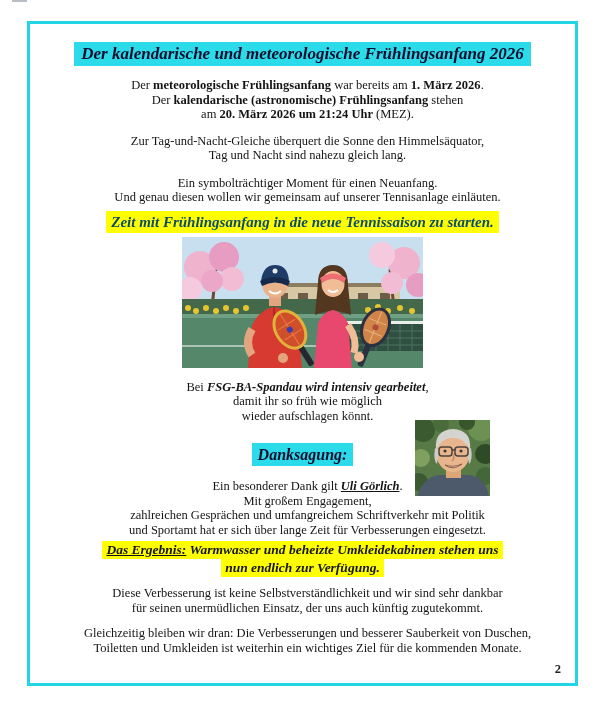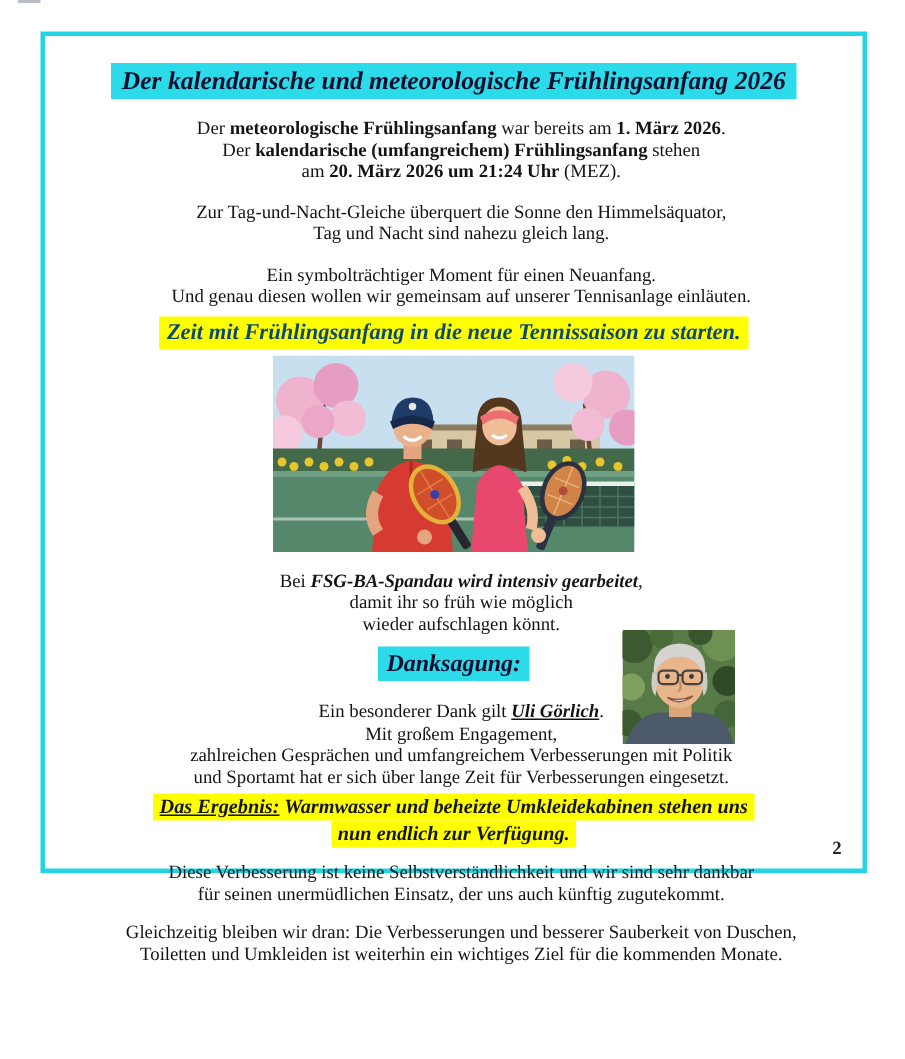--- a/index.html
+++ b/index.html
@@ -2,21 +2,21 @@
 <html style="--c-border: #22d5e4; --c-cyan_highlight: #2bdbe9; --c-yellow_highlight: #ffff00;"><head>
 <meta charset="utf-8">
 <style>
   html,body{margin:0;padding:0;background:#ffffff;}
   .page{
     position:relative;width:603px;height:706px;background:#ffffff;overflow:hidden;
     font-family:"Liberation Serif","DejaVu Serif",serif;color:#141414;
   }
   .scan-artifact{position:absolute;left:12px;top:0;width:15px;height:2px;background:#b9bdc4;}
   .frame{
-    position:absolute;left:27px;top:21px;width:551px;height:561px;
+    position:absolute;left:27px;top:21px;width:551px;height:665px;
     border:3px solid var(--c-border,#22d5e4);box-sizing:border-box;
     text-align:center;background:#ffffff;
   }
   .para{font-size:12.5px;line-height:14.5px;}
   .line{display:block;padding-left:10px;}
   .seg-b{font-weight:bold;}
   .seg-i{font-style:italic;}
   .seg-u{text-decoration:underline;}
   .banner-wrap{line-height:0;}
   .hl-cyan{background:var(--c-cyan_highlight,#2bdbe9);}
@@ -30,21 +30,21 @@
   .p-equinox{margin-top:12px;}
   .p-moment{margin-top:13px;}
   .season-wrap{margin-top:6px;}
   .season-banner{
     display:inline-block;font-size:15px;line-height:18px;font-weight:bold;font-style:italic;
     padding:2px 5px;color:#0c4a6e;
   }
   .photo-wrap{margin-top:4px;}
   .photo-wrap svg{display:block;margin:0 auto;}
   .p-work{margin-top:12px;}
-  .danksagung-wrap{margin-top:8px;}
+  .danksagung-wrap{margin-top:20px;}
   .danksagung-banner{
     display:inline-block;font-size:16px;line-height:19px;font-weight:bold;font-style:italic;
     padding:2px 6px;color:#0d0d2e;
   }
   .p-thanks{margin-top:13px;}
   .result{margin-top:4px;font-size:13.5px;font-weight:bold;font-style:italic;line-height:16px;}
   .result .rline{display:inline-block;padding:1px 4px;}
   .p-gratitude{margin-top:9px;}
   .p-outlook{margin-top:11px;}
   .uli-photo{
@@ -61,21 +61,21 @@
   <div class="scan-artifact"></div>
 
   <div class="frame">
 
     <div class="banner-wrap mt-title">
       <span class="title-banner hl-cyan">Der kalendarische und meteorologische Frühlingsanfang 2026</span>
     </div>
 
     <div class="para p-intro">
       <span class="line"><span>Der </span><span class="seg-b">meteorologische Frühlingsanfang</span><span> war bereits am </span><span class="seg-b">1. März 2026</span><span>.</span></span>
-      <span class="line"><span>Der </span><span class="seg-b">kalendarische (umfangreichem) Frühlingsanfang</span><span> stehen</span></span>
+      <span class="line"><span>Der </span><span class="seg-b">kalendarische (astronomische) Frühlingsanfang</span><span> stehen</span></span>
       <span class="line"><span>am </span><span class="seg-b">20. März 2026 um 21:24 Uhr</span><span> (MEZ).</span></span>
     </div>
 
     <div class="para p-equinox">
       <span class="line">Zur Tag-und-Nacht-Gleiche überquert die Sonne den Himmelsäquator,</span>
       <span class="line">Tag und Nacht sind nahezu gleich lang.</span>
     </div>
 
     <div class="para p-moment">
       <span class="line">Ein symbolträchtiger Moment für einen Neuanfang.</span>
@@ -176,21 +176,21 @@
       <span class="line">wieder aufschlagen könnt.</span>
     </div>
 
     <div class="banner-wrap danksagung-wrap">
       <span class="danksagung-banner hl-cyan">Danksagung:</span>
     </div>
 
     <div class="para p-thanks">
       <span class="line"><span>Ein besonderer Dank gilt </span><span class="seg-b seg-i seg-u">Uli Görlich</span><span>.</span></span>
       <span class="line">Mit großem Engagement,</span>
-      <span class="line">zahlreichen Gesprächen und umfangreichem Verbesserungen mit Politik</span>
+      <span class="line">zahlreichen Gesprächen und umfangreichem Schriftverkehr mit Politik</span>
       <span class="line">und Sportamt hat er sich über lange Zeit für Verbesserungen eingesetzt.</span>
     </div>
 
     <div class="result">
       <div><span class="rline hl-yellow"><span class="seg-u">Das Ergebnis:</span><span> Warmwasser und beheizte Umkleidekabinen stehen uns</span></span></div>
       <div><span class="rline hl-yellow"><span>nun endlich zur Verfügung.</span></span></div>
     </div>
 
     <div class="para p-gratitude">
       <span class="line">Diese Verbesserung ist keine Selbstverständlichkeit und wir sind sehr dankbar</span>

